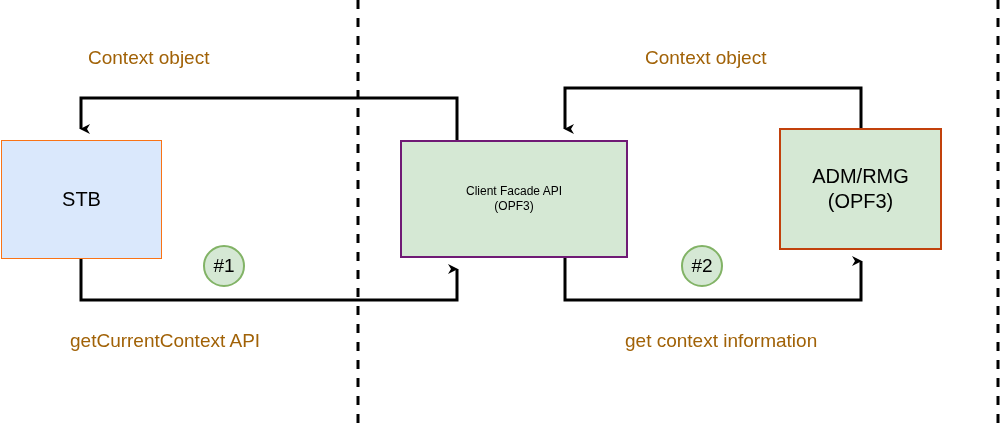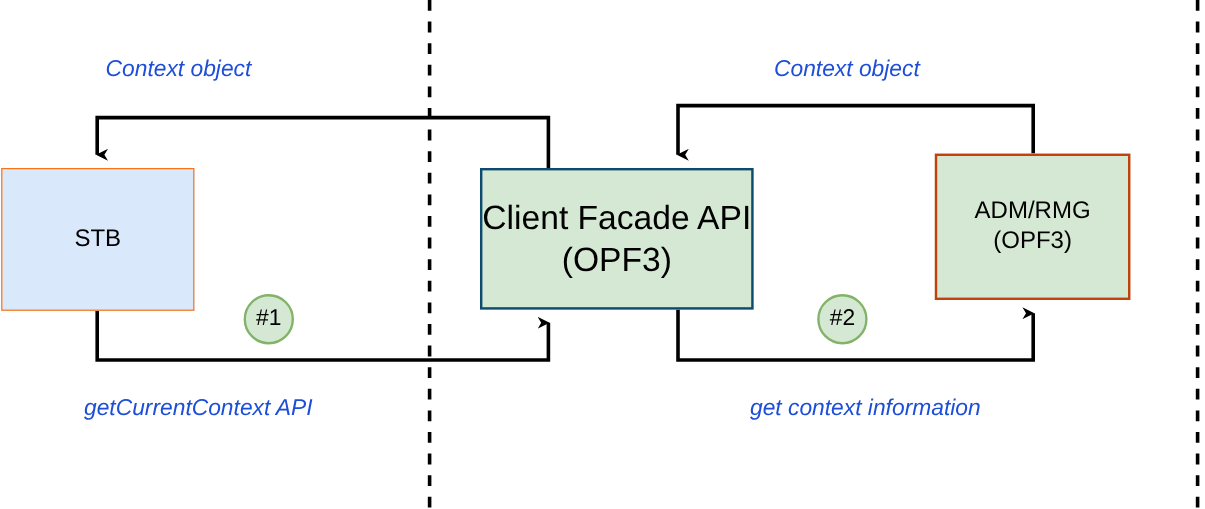--- a/index.html
+++ b/index.html
@@ -45,22 +45,22 @@
     background: #dae8fc;
     border: 1px solid #f97316;
     font-size: 20px;
   }
   #node-client-facade {
     left: 400px;
     top: 140px;
     width: 228px;
     height: 118px;
     background: #d5e8d4;
-    border: 2px solid #0c4a6e;
-    font-size: 28px;
+    border: 2px solid #701a75;
+    font-size: 12px;
   }
   #node-adm-rmg {
     left: 779px;
     top: 128px;
     width: 163px;
     height: 122px;
     background: #d5e8d4;
     border: 2px solid #c2410c;
     font-size: 20px;
   }
@@ -75,24 +75,23 @@
     display: flex;
     align-items: center;
     justify-content: center;
     font-size: 19px;
     color: #000000;
   }
   #badge-1 { left: 203px; top: 245px; }
   #badge-2 { left: 681px; top: 245px; }
   .edge-label {
     position: absolute;
-    color: #1d4ed8;
+    color: #a16207;
     font-size: 19px;
     white-space: nowrap;
-    font-style: italic;
   }
   #label-context-object-left  { left: 88px;  top: 47px; }
   #label-context-object-right { left: 645px; top: 47px; }
   #label-get-current-context  { left: 70px;  top: 330px; }
   #label-get-context-info     { left: 625px; top: 330px; }
   #label-opf3-cloud           { left: 392px; top: 390px; }
 </style>
 </head>
 <body>
 

